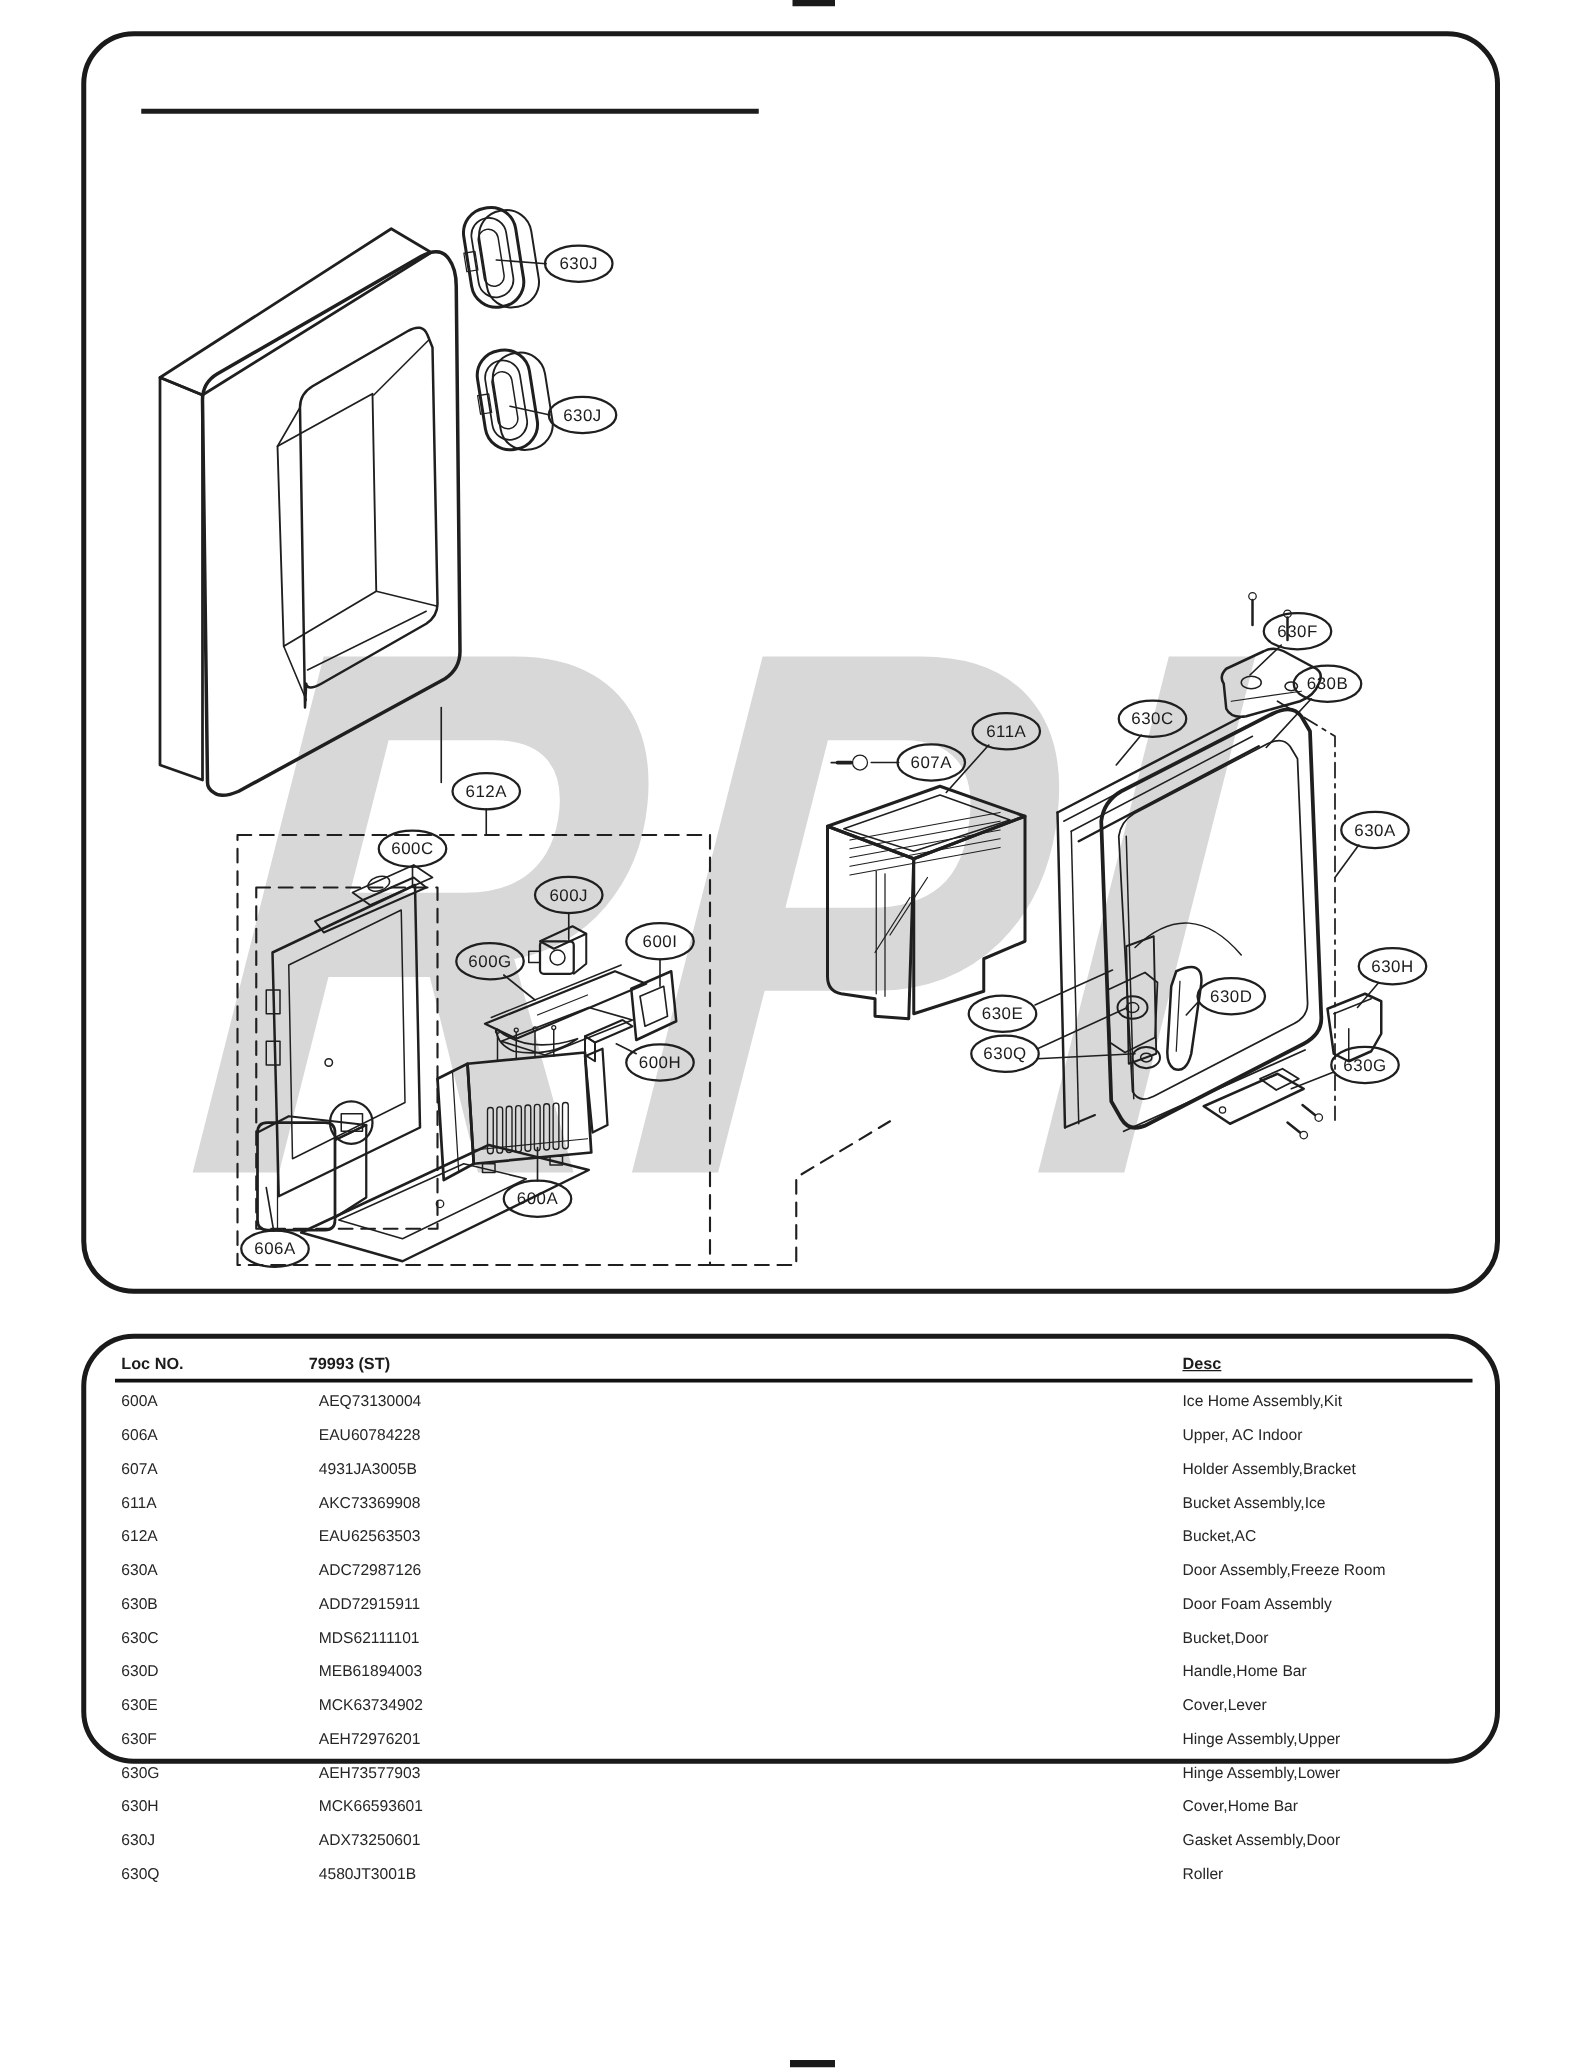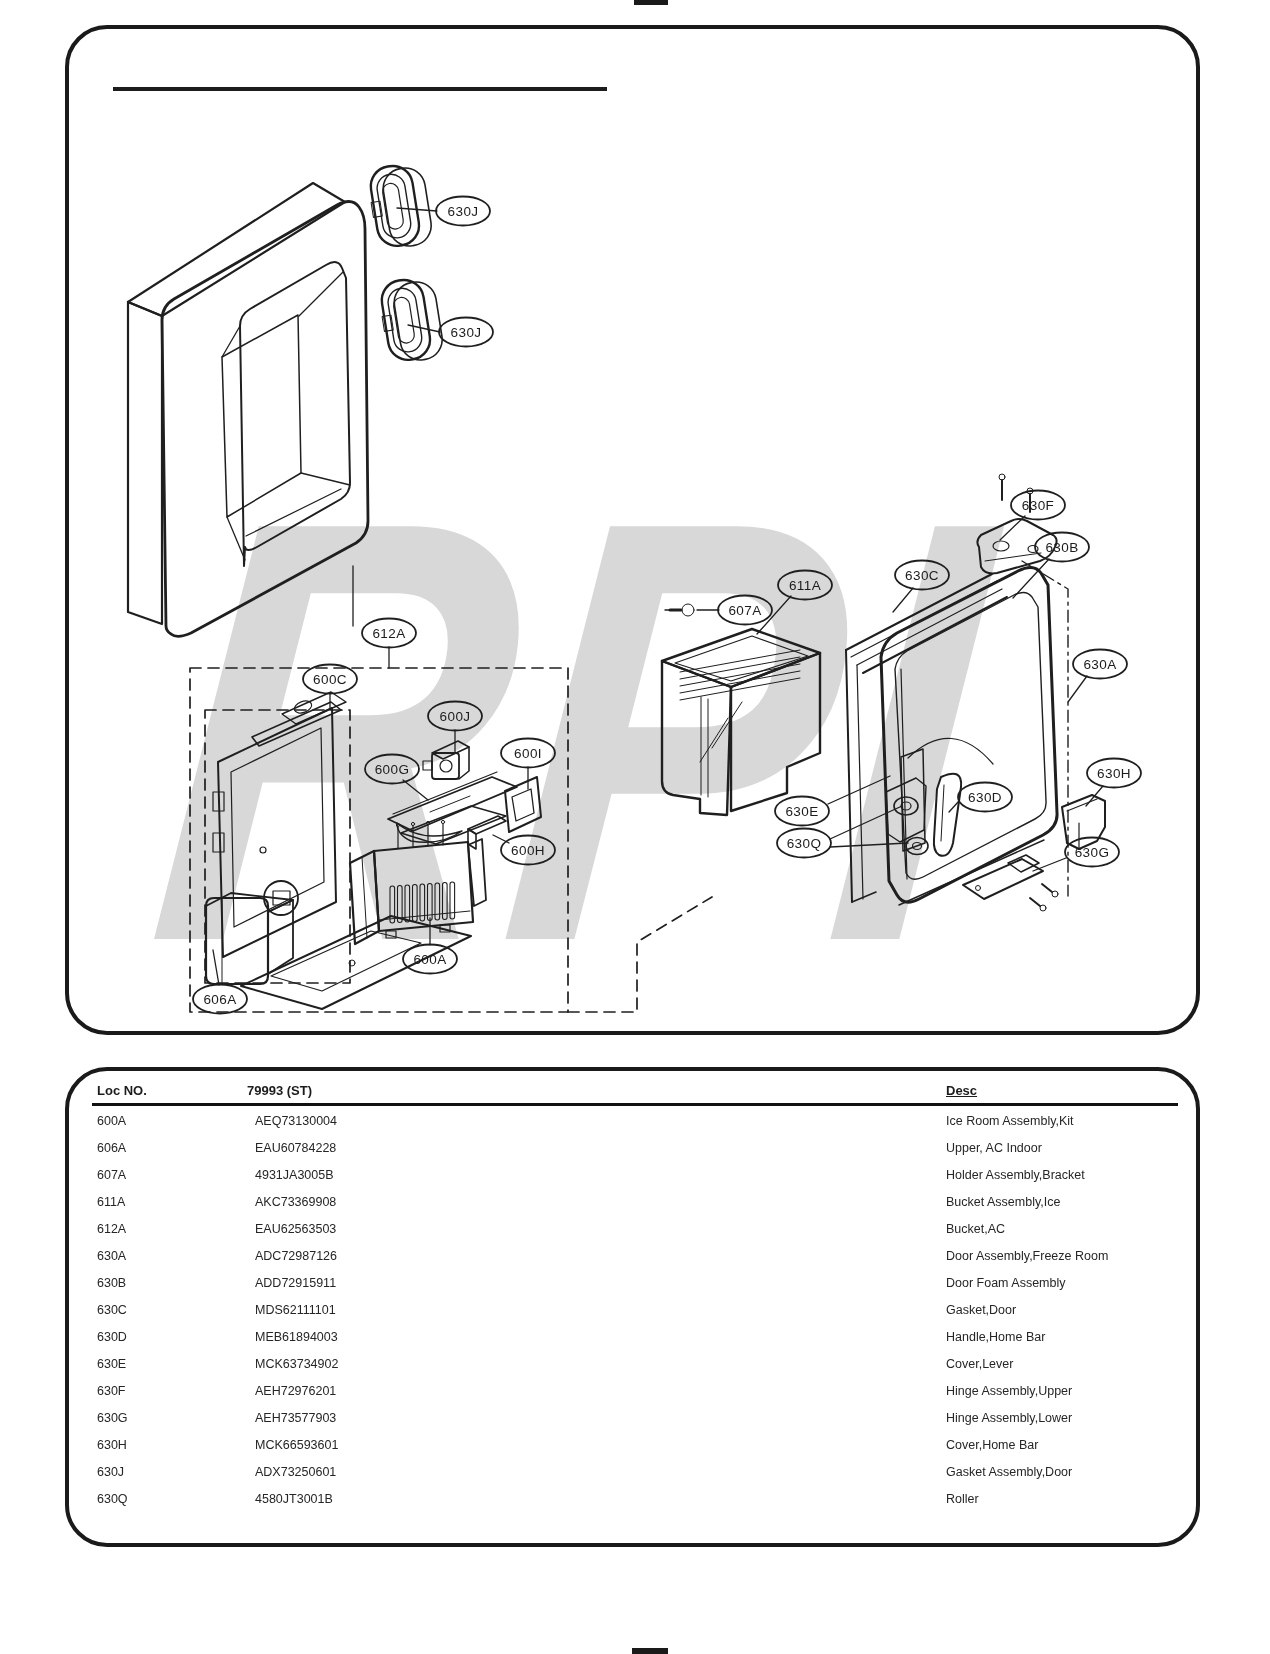--- a/index.html
+++ b/index.html
@@ -1,20 +1,20 @@
 <!DOCTYPE html>
 <html><head>
 <meta charset="utf-8">
 <style>
   html,body{margin:0;padding:0;background:#fff;}
   body{width:1270px;height:1654px;position:relative;font-family:"Liberation Sans",sans-serif;color:#1c1c1c;}
   .regmark{position:absolute;background:#1a1a1a;}
   .panel{position:absolute;left:65px;width:1135px;border:4px solid #1a1a1a;border-radius:42px;background:#fff;box-sizing:border-box;}
   #diagram-panel{top:25px;height:1010px;overflow:hidden;}
-  #table-panel{top:1067px;height:480px;}
+  #table-panel{top:1067px;height:344px;}
   #page-title{position:absolute;left:55px;top:20px;font-size:29px;letter-spacing:.5px;font-weight:400;color:#1c1c1c;white-space:nowrap;}
   #title-underline{position:absolute;left:44px;top:58px;width:494px;height:4px;background:#1c1c1c;}
   #watermark{position:absolute;left:120px;top:468px;font-size:600px;line-height:0.78;font-weight:700;font-style:italic;color:#d8d8d8;letter-spacing:6px;transform:scale(0.80,1) skewX(-7deg);transform-origin:left top;user-select:none;}
   #art{position:absolute;left:0;top:0;width:1270px;height:1654px;pointer-events:none;}
   #art path,#art polyline,#art polygon,#art line,#art rect,#art ellipse,#art circle{fill:none;stroke:#1f1f1f;stroke-linejoin:round;stroke-linecap:round;}
   #art .dash{stroke-dasharray:11 7;stroke-width:1.7;}
   #art .dashdot{stroke-dasharray:12 5 3 5;stroke-width:1.4;}
   #art text{fill:#1c1c1c;stroke:none;font-family:"Liberation Sans",sans-serif;font-size:13.5px;letter-spacing:.4px;text-anchor:middle;}
   
   .t-head-cell{position:absolute;top:12px;font-size:13px;font-weight:700;color:#1c1c1c;white-space:nowrap;}
@@ -326,21 +326,21 @@
 
 <div class="panel" id="table-panel">
   <span class="t-head-cell h0">Loc NO.</span>
   <span class="t-head-cell h1">79993 (ST)</span>
   <span class="t-head-cell h2">Desc</span>
   <div id="t-rule"></div>
   <div id="t-body">
       <div class="t-row">
         <span class="c0">600A</span>
         <span class="c1">AEQ73130004</span>
-        <span class="c2">Ice Room Assembly,Kit</span>
+        <span class="c2">Ice Home Assembly,Kit</span>
       </div>
       <div class="t-row">
         <span class="c0">606A</span>
         <span class="c1">EAU60784228</span>
         <span class="c2">Upper, AC Indoor</span>
       </div>
       <div class="t-row">
         <span class="c0">607A</span>
         <span class="c1">4931JA3005B</span>
         <span class="c2">Holder Assembly,Bracket</span>
@@ -361,21 +361,21 @@
         <span class="c2">Door Assembly,Freeze Room</span>
       </div>
       <div class="t-row">
         <span class="c0">630B</span>
         <span class="c1">ADD72915911</span>
         <span class="c2">Door Foam Assembly</span>
       </div>
       <div class="t-row">
         <span class="c0">630C</span>
         <span class="c1">MDS62111101</span>
-        <span class="c2">Gasket,Door</span>
+        <span class="c2">Bucket,Door</span>
       </div>
       <div class="t-row">
         <span class="c0">630D</span>
         <span class="c1">MEB61894003</span>
         <span class="c2">Handle,Home Bar</span>
       </div>
       <div class="t-row">
         <span class="c0">630E</span>
         <span class="c1">MCK63734902</span>
         <span class="c2">Cover,Lever</span>

